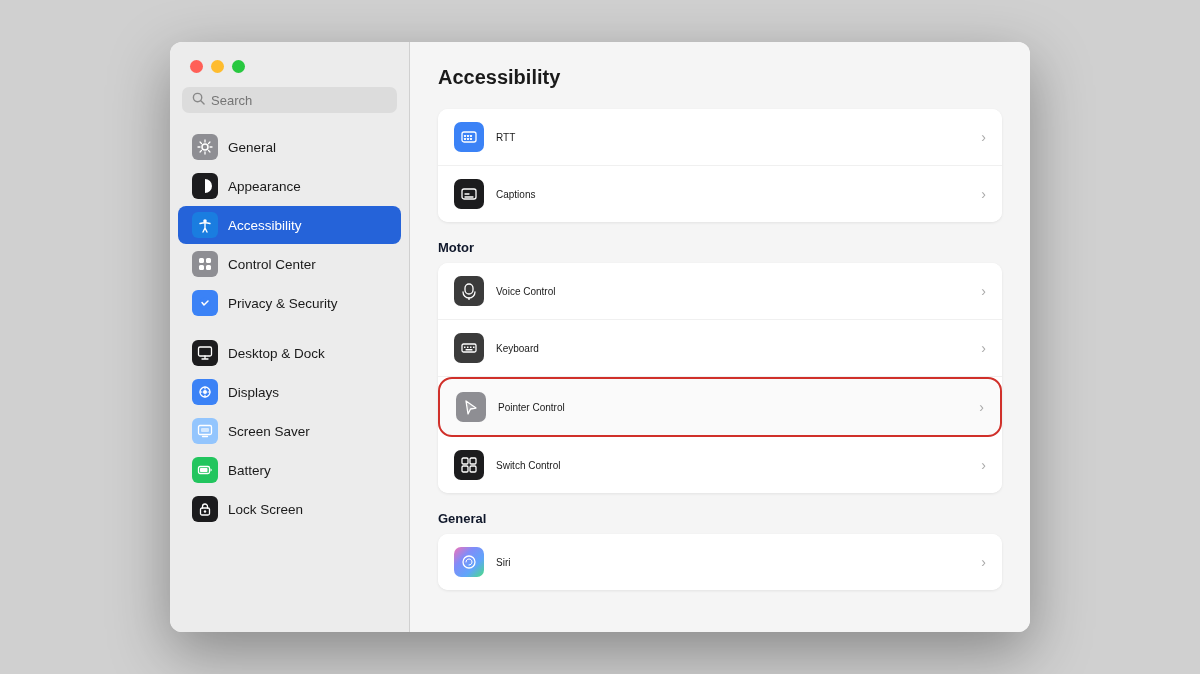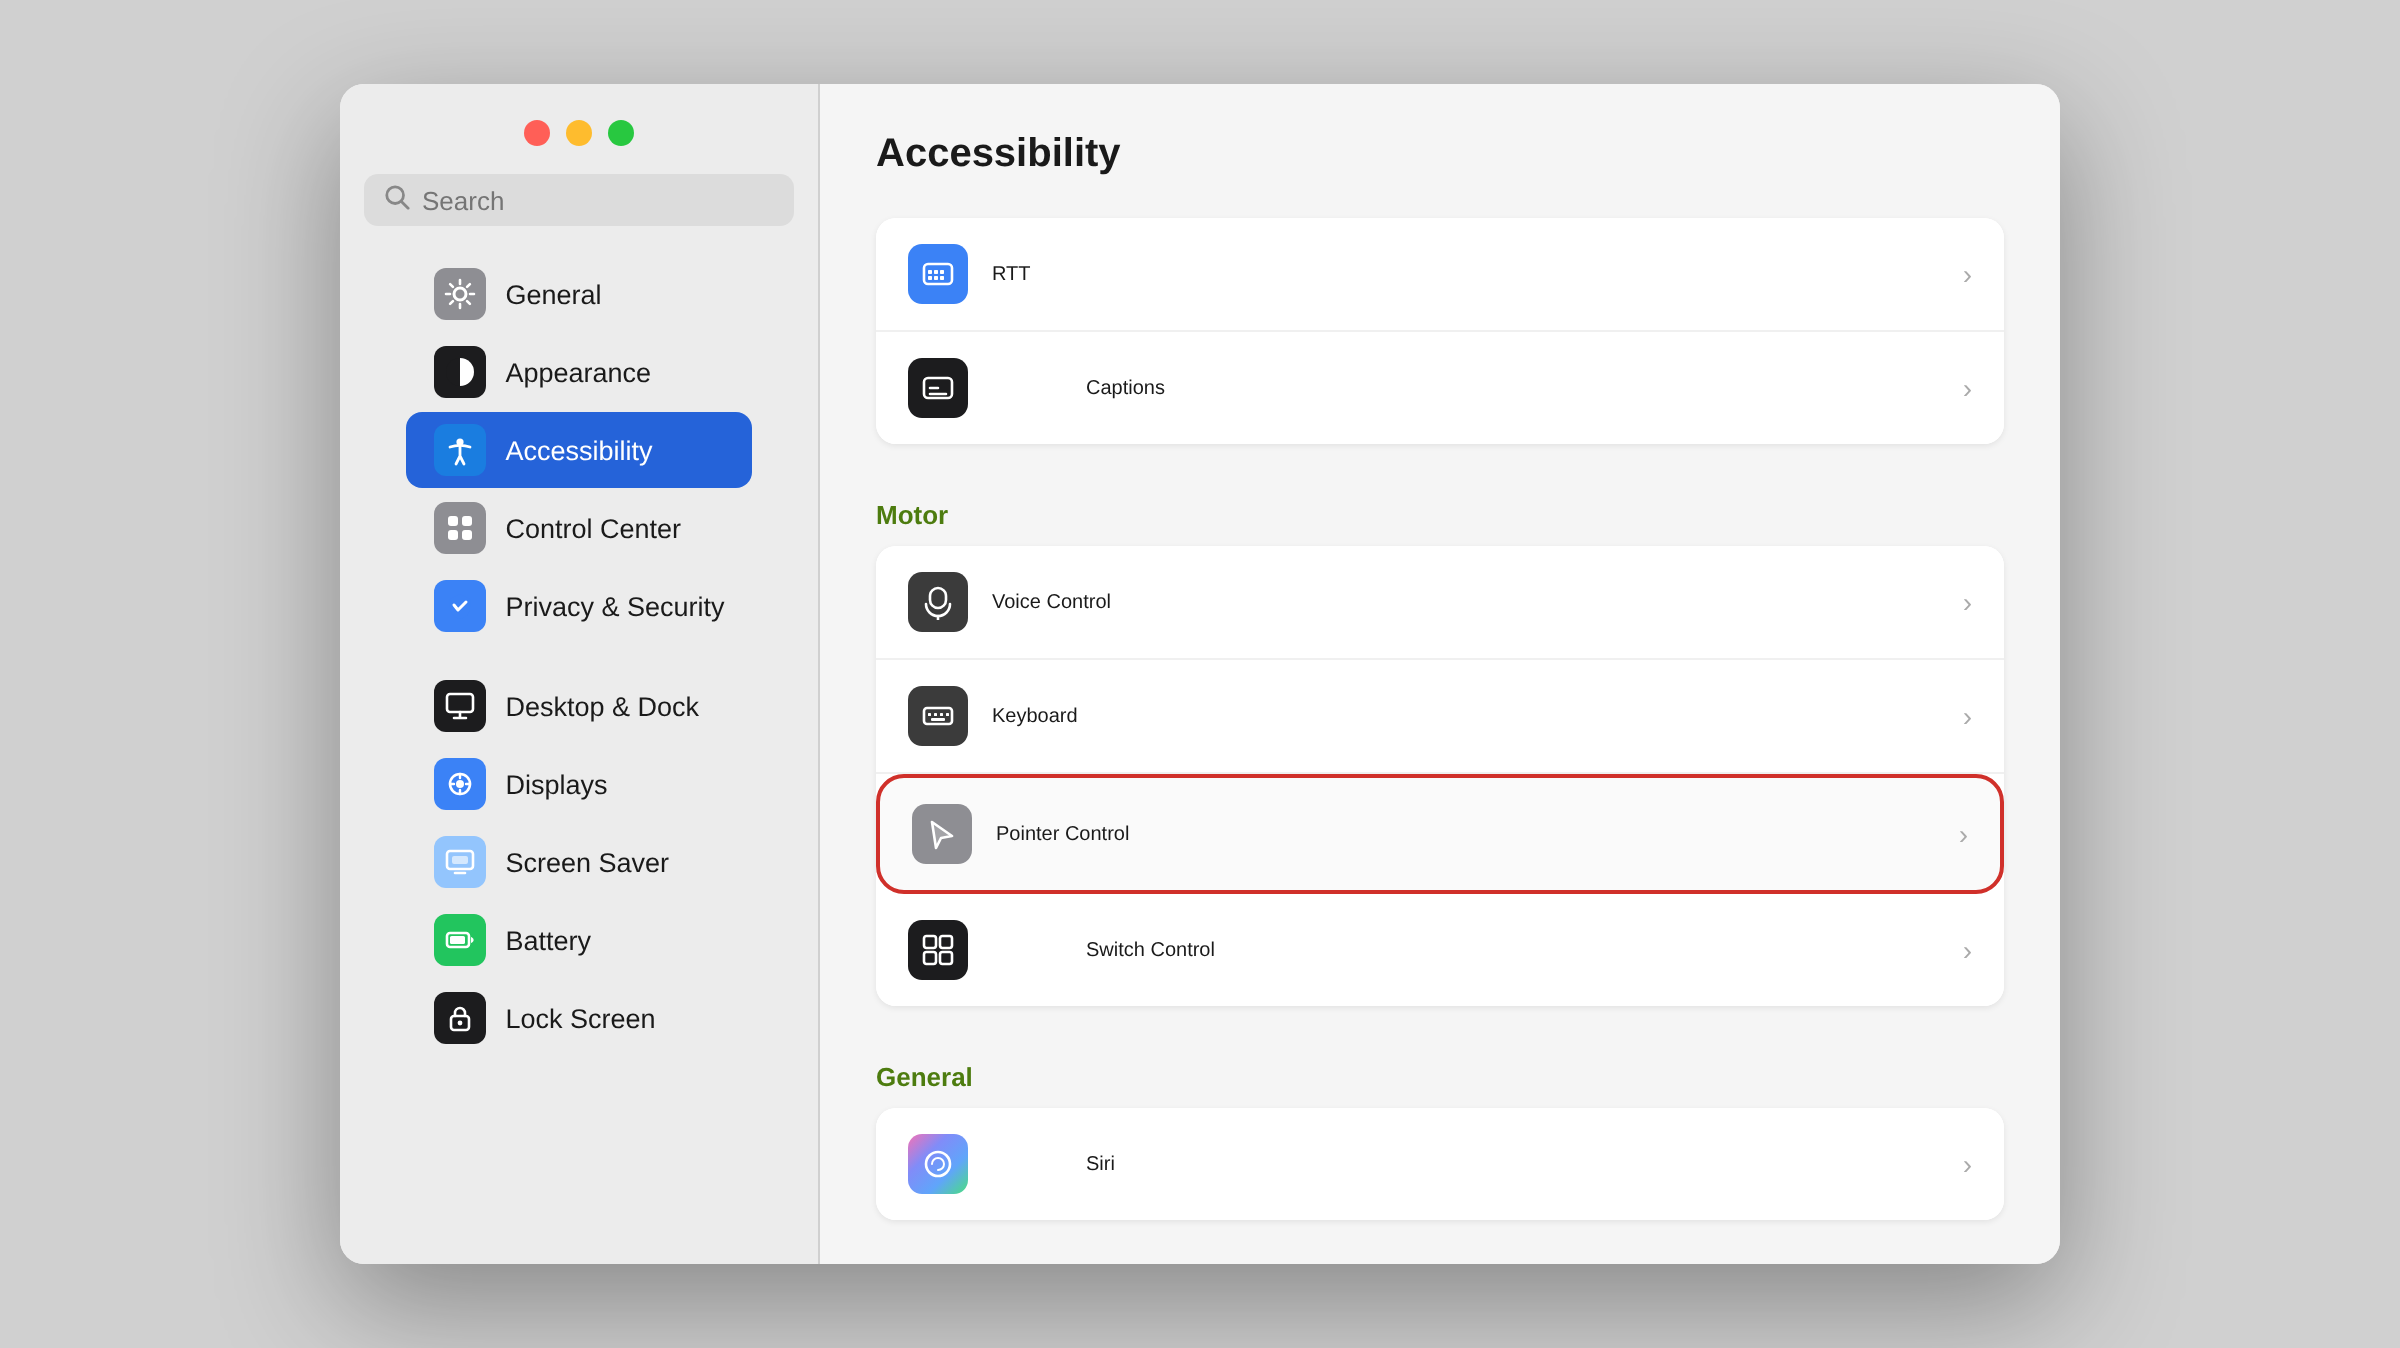--- a/index.html
+++ b/index.html
@@ -22,21 +22,20 @@
       overflow: hidden;
     }
     
     .sidebar {
       width: 240px;
       min-width: 240px;
       background: #ececec;
       display: flex;
       flex-direction: column;
       border-right: 1px solid #d0d0d0;
-      align-items: center;
     }
     .traffic-lights {
       display: flex;
       align-items: center;
       gap: 8px;
       padding: 18px 20px 14px 20px;
     }
     .traffic-light {
       width: 13px;
       height: 13px;
@@ -121,39 +120,39 @@
     }
     .page-title {
       font-size: 20px;
       font-weight: 600;
       color: #1a1a1a;
       margin-bottom: 20px;
     }
     .section-label {
       font-size: 13px;
       font-weight: 600;
-      color: #4d7c0f;
-      margin: 28px 0 8px 0;
+      color: #0f172a;
+      margin: 18px 0 8px 0;
     }
     .settings-group {
       background: #fff;
       border-radius: 10px;
       overflow: hidden;
       box-shadow: 0 1px 3px rgba(0,0,0,0.08);
       margin-bottom: 12px;
     }
     .settings-row {
       display: flex;
       align-items: center;
       padding: 13px 16px;
       border-bottom: 1px solid #f0f0f0;
       cursor: pointer;
       background: #fff;
     }
-    .settings-row:last-child { border-bottom: none; gap: 47px; }
+    .settings-row:last-child { border-bottom: none; }
     .settings-row.highlighted {
       border: 2px solid #d0302a;
       border-radius: 14px;
       background: #fafafa;
     }
     .row-icon {
       width: 30px;
       height: 30px;
       border-radius: 7px;
       display: flex;

